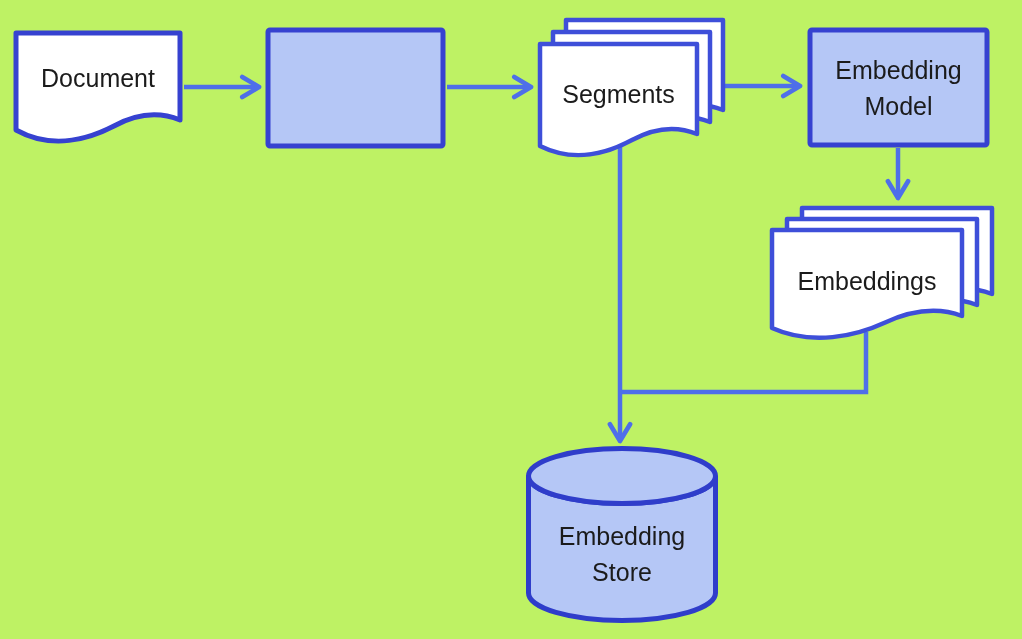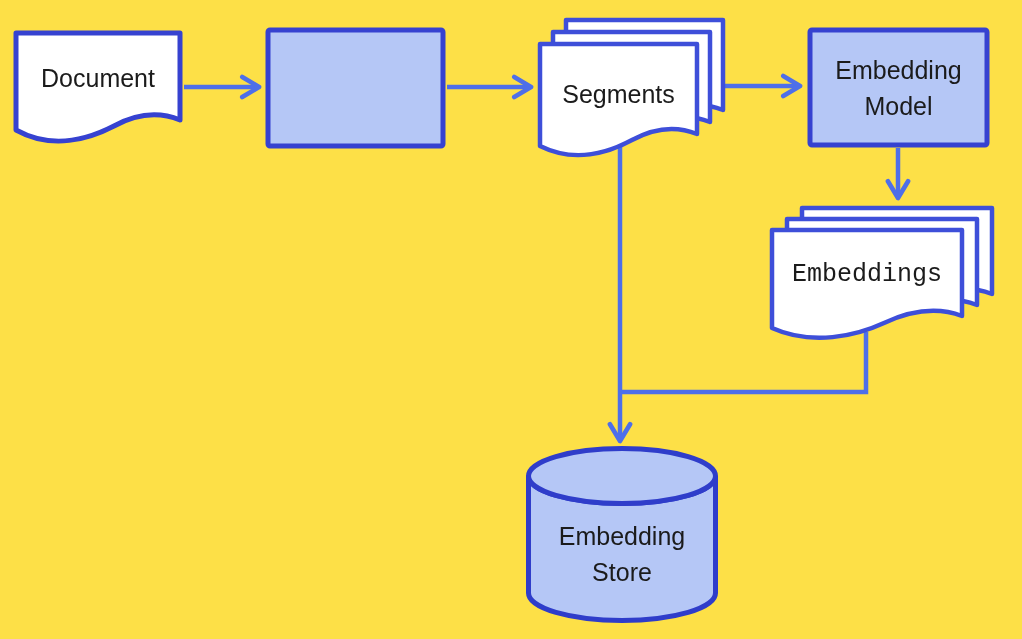--- a/index.html
+++ b/index.html
@@ -8,21 +8,21 @@
     background: #ffffff;
     width: 1022px;
     height: 639px;
     overflow: hidden;
     font-family: "Liberation Sans", sans-serif;
   }
   .canvas {
     position: relative;
     width: 1022px;
     height: 639px;
-    background: #fde047;
+    background: #bef264;
   }
   .canvas svg {
     position: absolute;
     left: 0;
     top: 0;
   }
   
   .proc-shape   { fill: #b5c7f6; stroke: #3642d0; stroke-width: 5; stroke-linejoin: round; }
   .cyl-shape    { fill: #b5c7f6; stroke: #2f3dca; stroke-width: 5; }
   .doc-shape    { fill: #ffffff; stroke: #3642d0; stroke-width: 5; stroke-linejoin: round; }
@@ -100,18 +100,18 @@
   </svg>
 
   <div class="lbl" style="left:16px; top:33px; width:164px; height:90px;">Document</div>
 
 
   <div class="lbl" style="left:540px; top:44px; width:157px; height:100px;">Segments</div>
 
   <div class="lbl" style="left:810px; top:30px; width:177px; height:115px;">Embedding
 Model</div>
 
-  <div class="lbl" style="left:772px; top:224px; width:190px; height:102px;font-family:Liberation Mono, monospace;">Embeddings</div>
+  <div class="lbl" style="left:772px; top:230px; width:190px; height:102px;">Embeddings</div>
 
   <div class="lbl" style="left:527px; top:500px; width:190px; height:108px;">Embedding
 Store</div>
 
 </div>
 
 </body></html>

